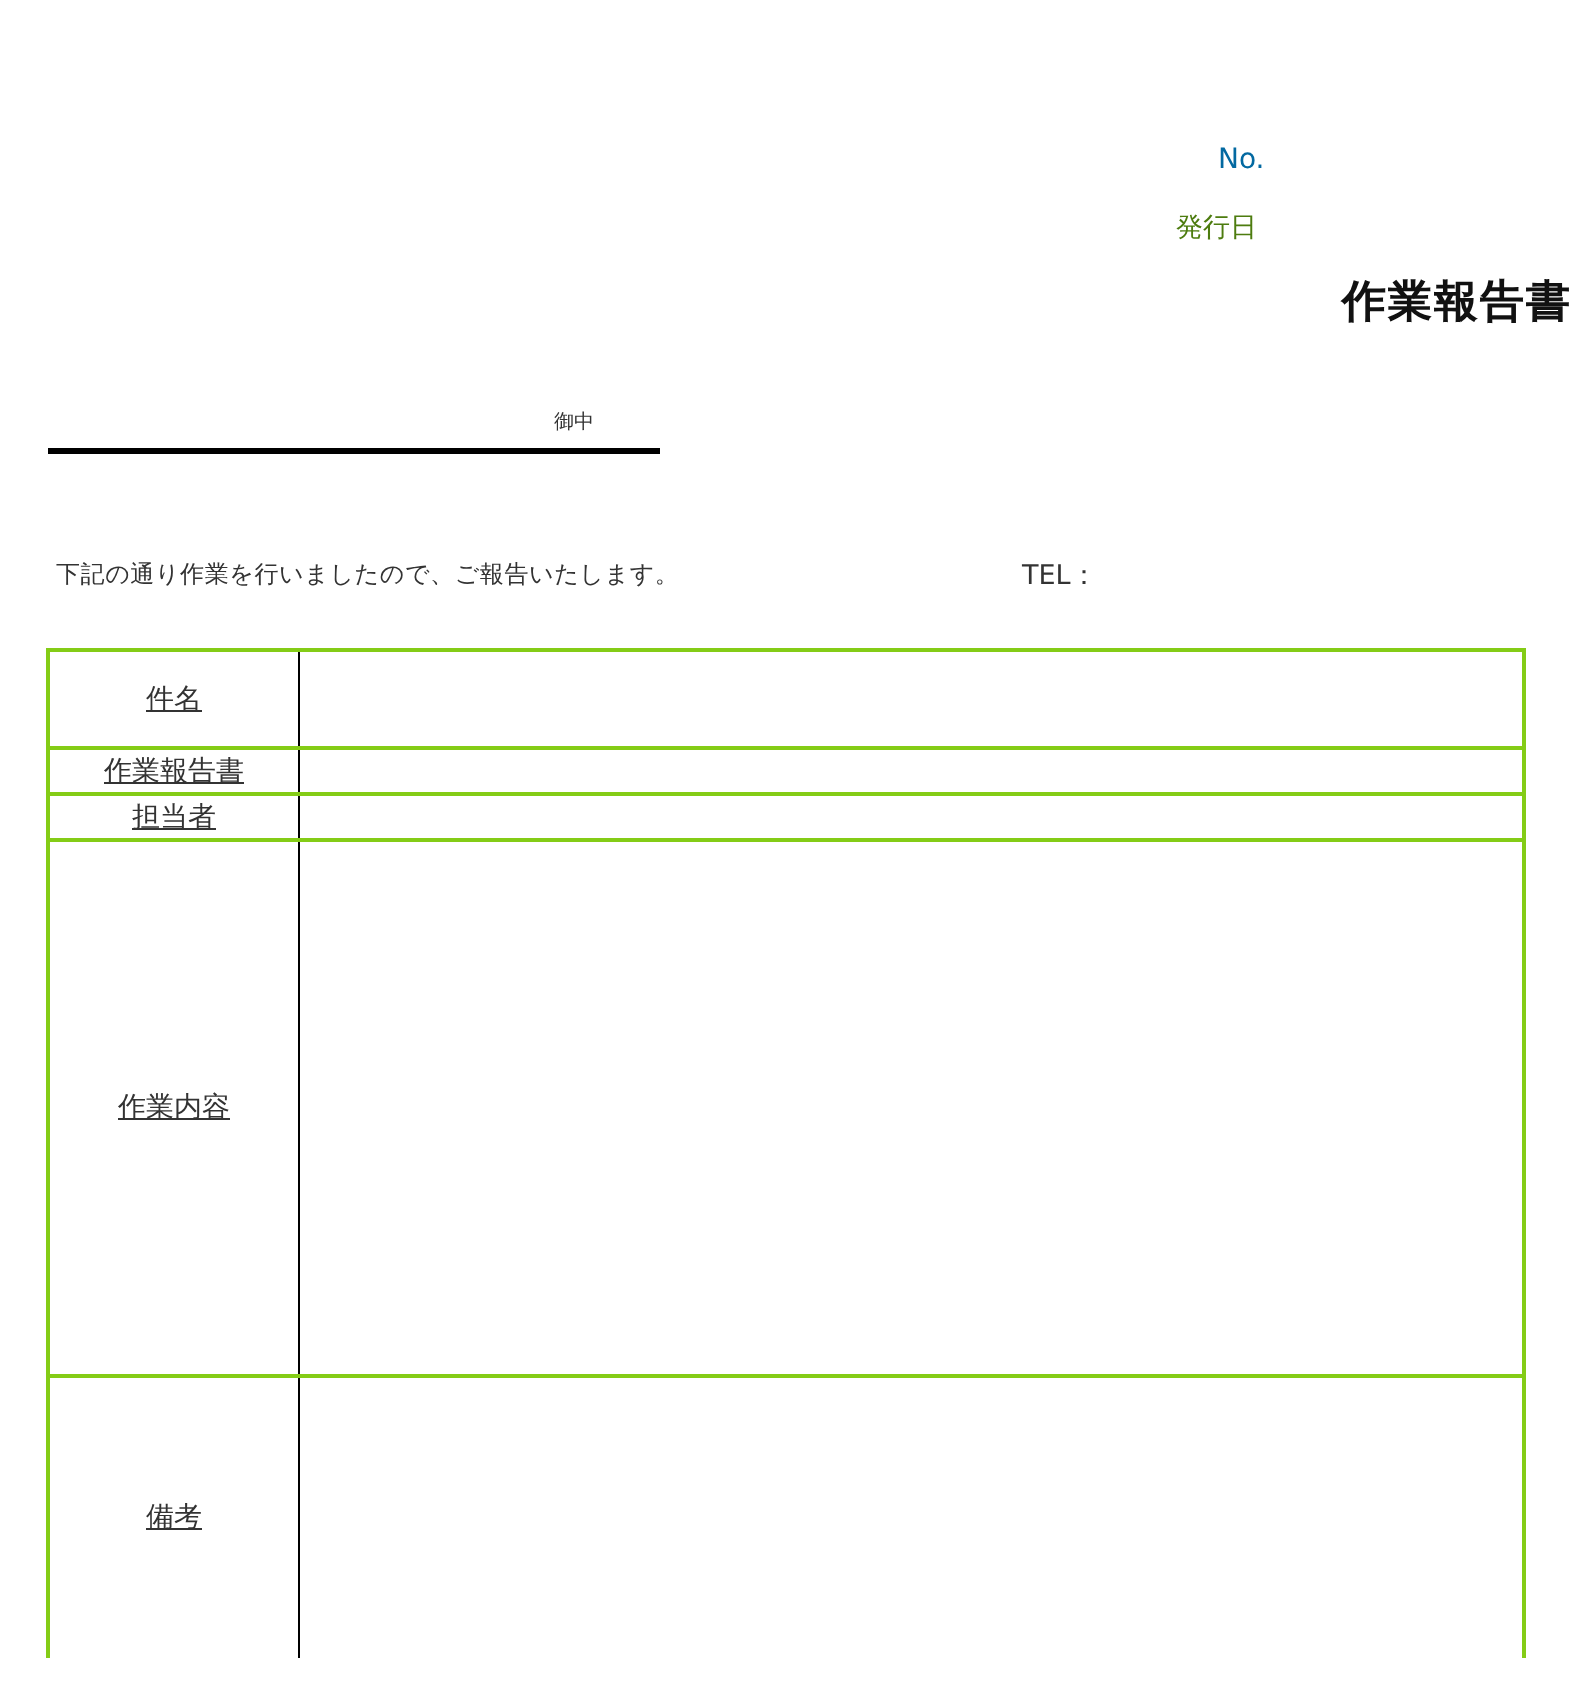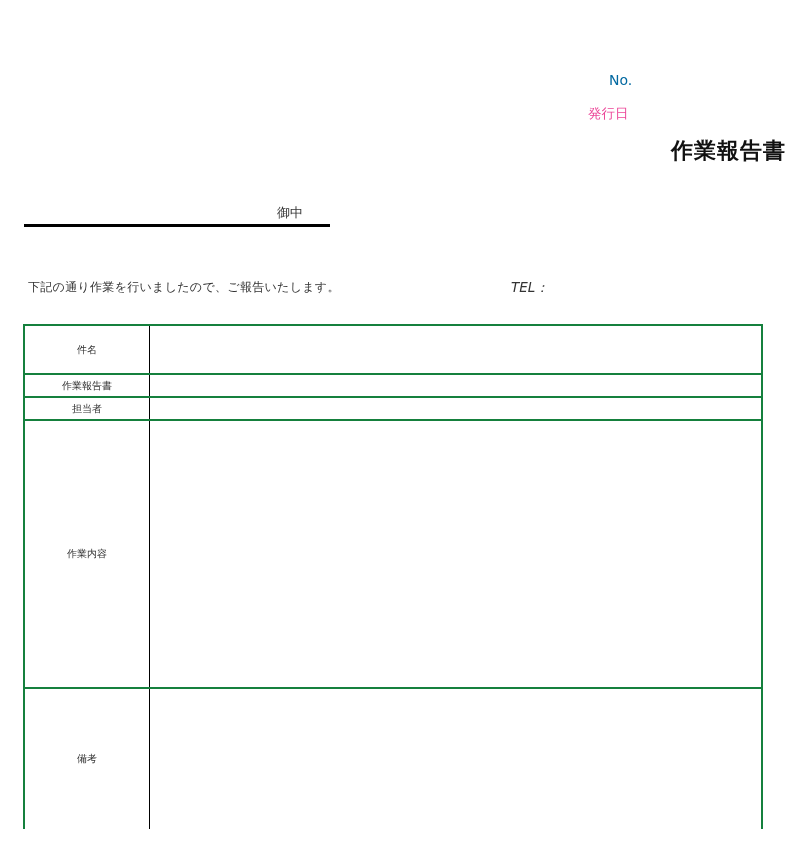--- a/index.html
+++ b/index.html
@@ -1,29 +1,29 @@
 <!DOCTYPE html>
 <html><head>
 <meta charset="utf-8">
 <style>
   html, body { margin:0; padding:0; background:#ffffff; }
   body { width:786px; height:848px; position:relative; overflow:hidden;
          font-family:"DejaVu Sans","Liberation Sans",sans-serif; color:#262626; }
   .abs { position:absolute; }
   .no-label { left:609px; top:72px; font-size:14px; color:#0369a1; }
-  .issue-label { left:588px; top:105px; font-size:13.5px; color:#ec4899; }
+  .issue-label { left:588px; top:105px; font-size:13.5px; color:#4d7c0f; }
   .title { left:0; width:786px; top:136px; text-align:right; font-size:22px; font-weight:bold; color:#111; letter-spacing:1px; }
   .recipient-wrap { left:24px; top:203px; width:306px; height:26px; }
   .recipient-name { position:absolute; left:0; top:0; width:250px; height:22px; }
-  .recipient-suffix { position:absolute; left:253px; top:1px; font-size:13px; color:#333; }
+  .recipient-suffix { position:absolute; left:253px; top:1px; font-size:10px; color:#333; }
   .recipient-line { position:absolute; left:0; top:21px; width:306px; height:3px; background:#000; }
   .intro { left:28px; top:279px; font-size:12px; color:#333; letter-spacing:0.3px; }
-  .tel { left:511px; top:279px; font-size:13.5px; color:#333;font-style:italic; }
+  .tel { left:511px; top:279px; font-size:13.5px; color:#333; }
   .report-table { position:absolute; left:23px; top:324px; width:740px; border-collapse:collapse; table-layout:fixed; }
-  .report-table td { border:2px solid #15803d; padding:0; font-size:10px; color:#333; }
+  .report-table td { border:2px solid #84cc16; padding:0; font-size:14px; color:#333;text-decoration:underline; }
   .report-table td.label { width:124px; text-align:center; border-right:1.5px solid #000; }
   .report-table td.value { border-left:1.5px solid #000; }
   .row-subject td { height:47px; }
   .row-date td, .row-time td, .row-person td { height:21px; }
   .row-content td { height:266px; }
   .row-notes td { height:140px; border-bottom:none; }
 </style>
 </head>
 <body>
 

